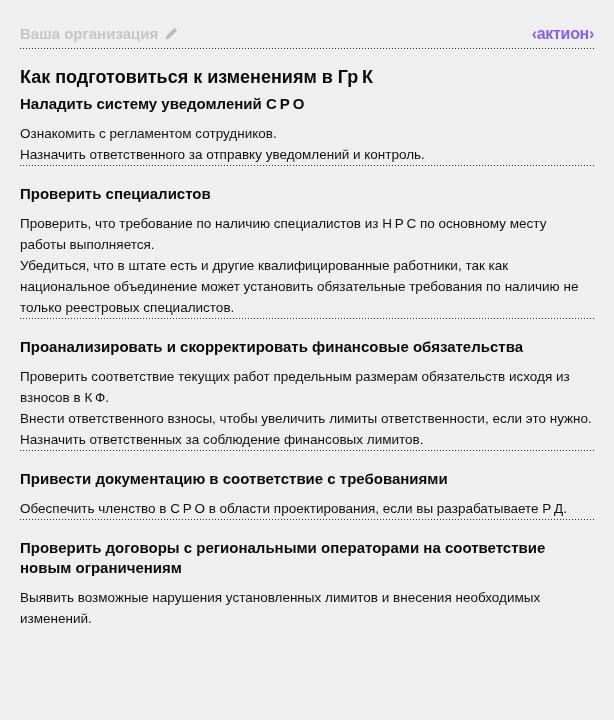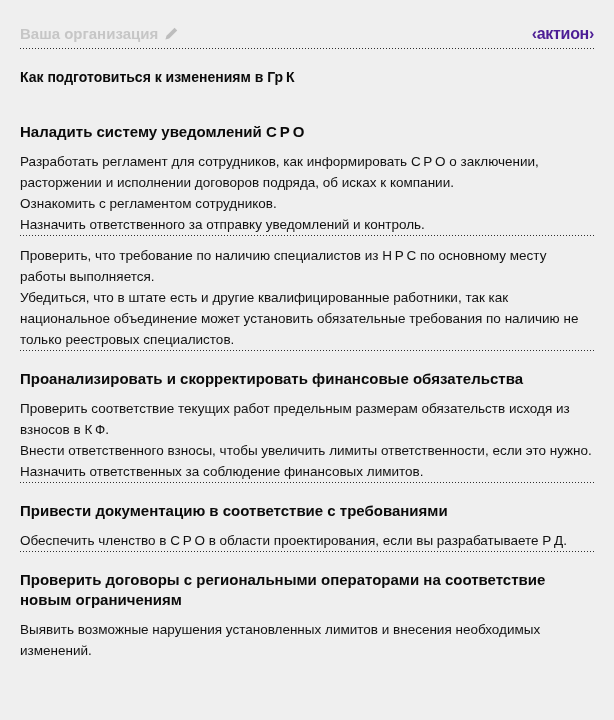--- a/index.html
+++ b/index.html
@@ -57,34 +57,34 @@
     font-style: italic;
     font-size: 16px;
   }
   .rule {
     height: 1px;
     background-image: repeating-linear-gradient(to right, #2e2e2e 0 1px, transparent 1px 3px);
     margin: 0;
   }
   h1 {
     margin: 15px 0 0 0;
-    font-size: 14px;
+    font-size: 18px;
     line-height: 26px;
     font-weight: bold;
     color: #0a0a0a;
   }
   h2 {
     margin: 18px 0 0 0;
     font-size: 15px;
     line-height: 20px;
     font-weight: bold;
     color: #0a0a0a;
   }
   section:first-of-type h2 {
-    margin-top: 32px;
+    margin-top: 4px;
   }
   .body {
     margin-top: 9px;
     font-size: 13.5px;
     line-height: 21px;
   }
   .line {
     margin: 0;
   }
   section {
@@ -102,40 +102,40 @@
   <div class="header">
     <div class="org">
       <span>Ваша организация</span>
       <span class="pencil">
         <svg width="14" height="14" viewBox="0 0 16 16" aria-hidden="true">
           <path d="M12.1 0.9 L15.1 3.9 L5.9 13.1 L1.6 14.4 L2.9 10.1 Z" fill="#bdbdbd"></path>
         </svg>
       </span>
     </div>
     <div class="brand">
-      <span class="brand-mark" style="color: #4c1d95;">‹актион›</span>
+      <span class="brand-mark" style="color: #8b5cf6;">‹актион›</span>
     </div>
   </div>
 
   <div class="rule"></div>
 
   <h1>Как подготовиться к изменениям в Гр К</h1>
 
   <section>
     <h2>Наладить систему уведомлений С Р О</h2>
     <div class="body">
-      <div class="line">Разработать регламент для сотрудников, как информировать С Р О о заключении, расторжении и исполнении договоров подряда, об исках к компании.</div>
       <div class="line">Ознакомить с регламентом сотрудников.</div>
       <div class="line">Назначить ответственного за отправку уведомлений и контроль.</div>
     </div>
   </section>
 
   <div class="rule section-rule"></div>
 
   <section>
+    <h2>Проверить специалистов</h2>
     <div class="body">
       <div class="line">Проверить, что требование по наличию специалистов из Н Р С по основному месту работы выполняется.</div>
       <div class="line">Убедиться, что в штате есть и другие квалифицированные работники, так как национальное объединение может установить обязательные требования по наличию не только реестровых специалистов.</div>
     </div>
   </section>
 
   <div class="rule section-rule"></div>
 
   <section>
     <h2>Проанализировать и скорректировать финансовые обязательства</h2>

